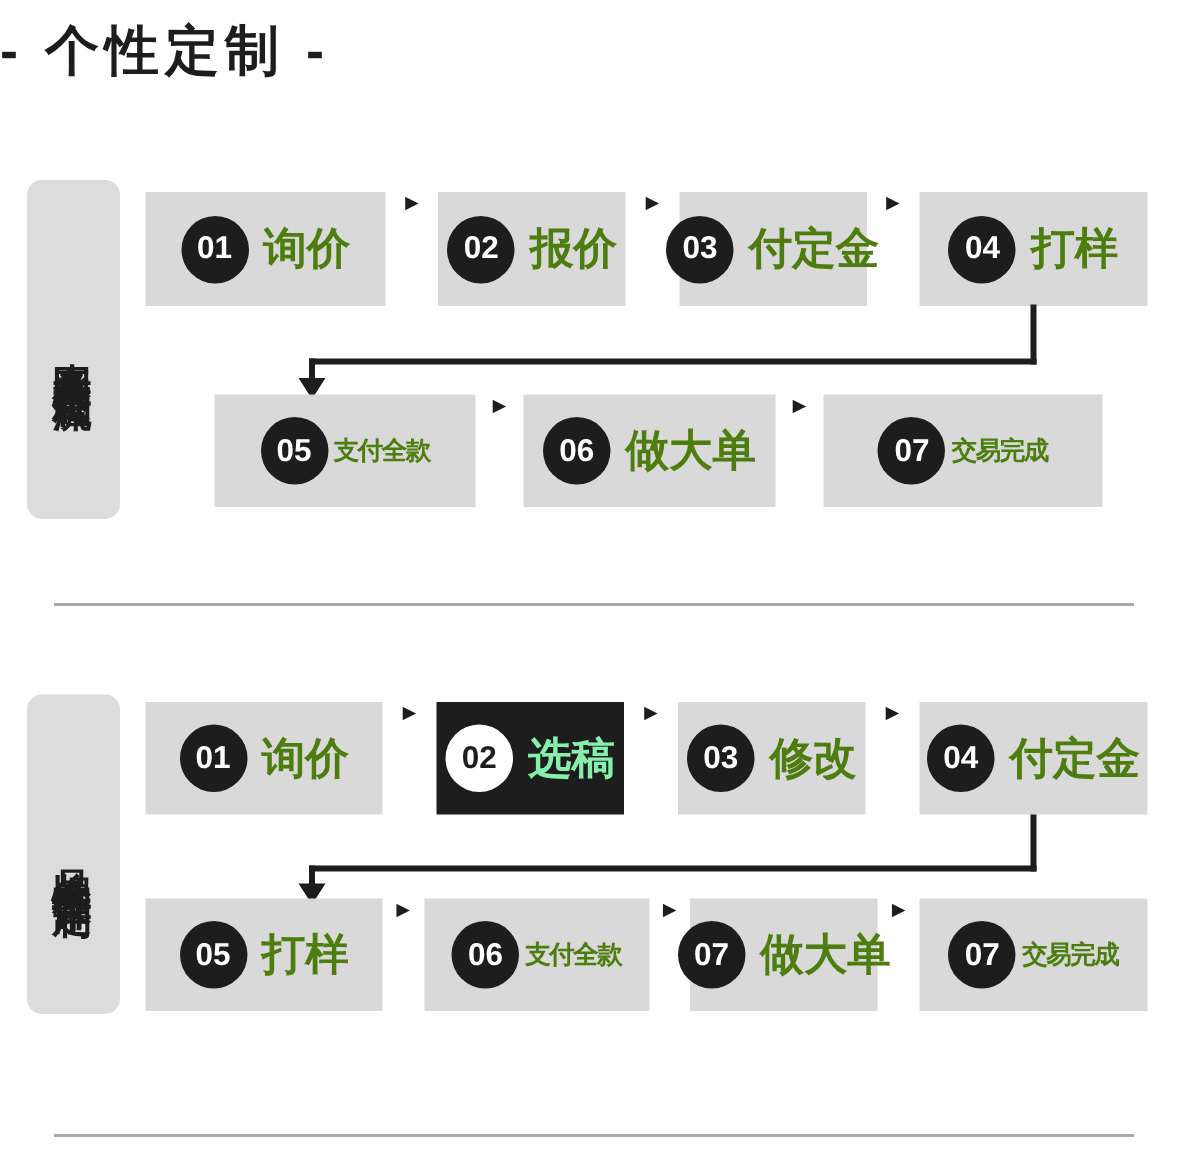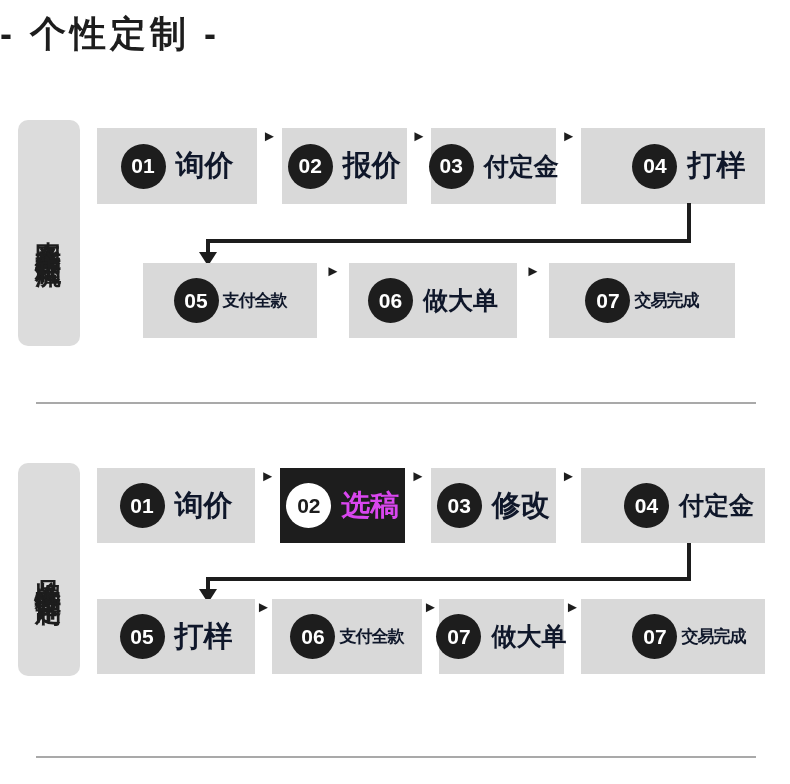--- a/index.html
+++ b/index.html
@@ -22,28 +22,28 @@
   .row.f2r1{left:97px;top:468px;width:668px;height:75px;}
   .row.f2r2{left:97px;top:599px;width:668px;height:75px;}
 
   .step{background:#d9d9d9;height:100%;display:flex;align-items:center;justify-content:center;
         gap:10px;flex:0 0 auto;}
   .step.dark{background:#1d1d1d;}
   .step .badge{width:45px;height:45px;border-radius:50%;background:#1d1d1d;color:#ffffff;
                display:flex;align-items:center;justify-content:center;
                font-size:21px;font-weight:700;flex:0 0 auto;letter-spacing:0;}
   .step.dark .badge{background:#ffffff;color:#1d1d1d;}
-  .step .label{font-size:29px;font-weight:700;color:#0f172a;white-space:nowrap;}
-  .step.dark .label{color:#d946ef;}
-  .step.n3 .label{font-size:25px;}
+  .step .label{font-size:29px;font-weight:700;color:#4d7c0f;white-space:nowrap;}
+  .step.dark .label{color:#86efac;}
+  .step.n3 .label{font-size:29px;}
   .step.n4 .label{font-size:17px;letter-spacing:-1px;}
   .step.n4{gap:4px;}
 
   .w160{width:160px;} .w158{width:158px;} .w155{width:125px;} .w150{width:150px;}
-  .w148{width:152px;padding-left:32px;} .w174{width:174px;} .w168{width:168px;} .w186{width:186px;}
+  .w148{width:152px;} .w174{width:174px;} .w168{width:168px;} .w186{width:186px;}
 
   .sarrow{font-size:15px;color:#1d1d1d;flex:0 0 auto;line-height:1;}
 
   .seg{position:absolute;background:#1d1d1d;}
   .c1v1{left:687px;top:203px;width:4px;height:40px;}
   .c1h {left:206px;top:239px;width:485px;height:4px;}
   .c1v2{left:206px;top:239px;width:4px;height:15px;}
   .c1a {position:absolute;left:199px;top:252px;width:0;height:0;
         border-left:9px solid transparent;border-right:9px solid transparent;
         border-top:14px solid #1d1d1d;}

